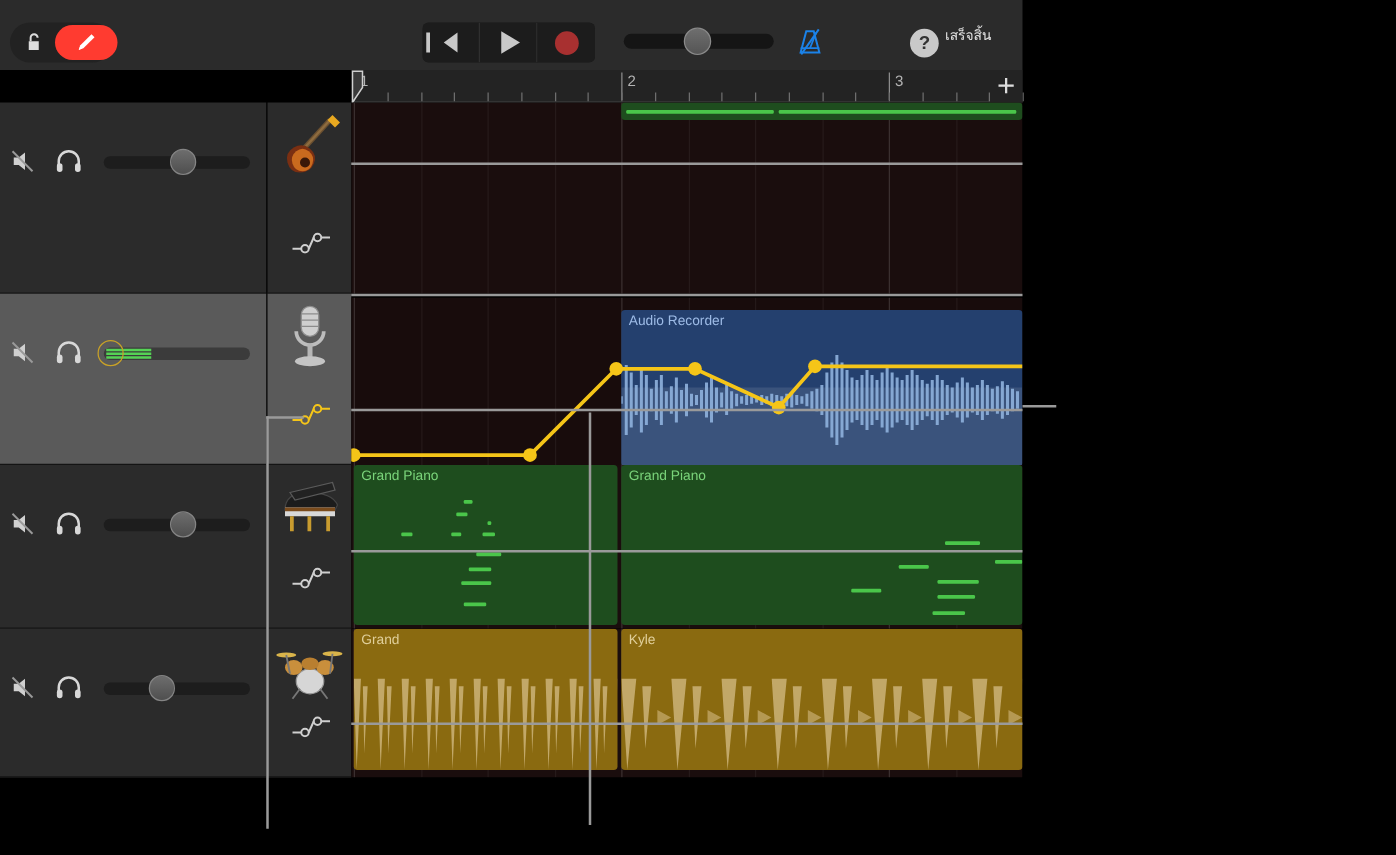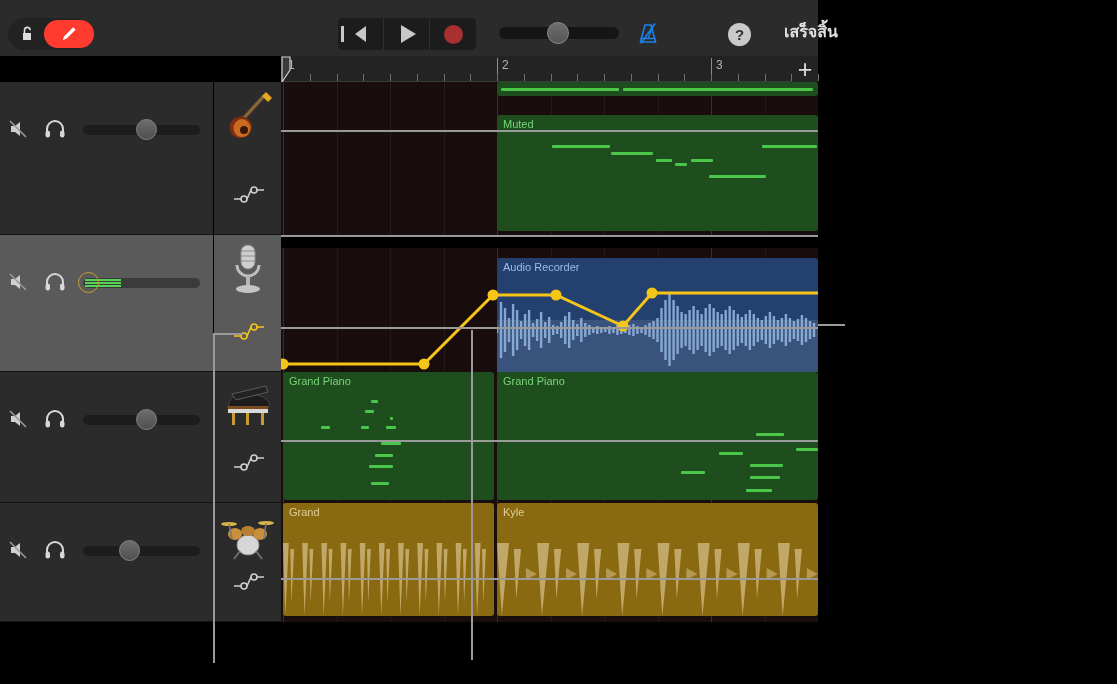--- a/index.html
+++ b/index.html
@@ -50,23 +50,22 @@
     position: absolute; left: 48px; top: -5px; width: 22px; height: 22px; border-radius: 50%;
     background: linear-gradient(#6e6e6e, #555); border: 1px solid #8a8a8a;
   }
   .metro { position: absolute; left: 634px; top: 20px; width: 28px; height: 28px; }
   .help-btn {
     position: absolute; left: 728px; top: 23px; width: 23px; height: 23px; border-radius: 50%;
     background: #c9c9c9; color: #333; font-size: 15px; font-weight: bold;
     display: flex; align-items: center; justify-content: center;
   }
   .done-btn {
-    position: absolute; left: 784px; top: 19px; color: #e2e2e2; font-size: 16px;
+    position: absolute; left: 756px; top: 19px; color: #e2e2e2; font-size: 11px;
     white-space: nowrap;
-    font-weight: bold;
   }
 
   
   .ruler {
     position: absolute; left: 281px; top: 56px; width: 537px; height: 26px;
     background: #232323; border-bottom: 1px solid #3a3a3a;
   }
   .ruler-plus {
     position: absolute; left: 792px; top: 56px; width: 26px; height: 26px;
     background: #232323; color: #dcdcdc; font-size: 25px; line-height: 22px;
@@ -261,30 +260,20 @@
         <span class="gridline" style="left: 269.5px;"></span>
         <span class="gridline" style="left: 323px;"></span>
         <span class="gridline" style="left: 376.5px;"></span>
         <span class="gridline bar" style="left: 430px;"></span>
         <span class="gridline" style="left: 483.5px;"></span>
         <div class="region" style="left: 216px; top: 0px; width: 321px; height: 14px; background: rgb(30, 77, 30);">
           <span class="region-name" style="color: rgb(122, 212, 122);"></span>
           <span class="note" style="left: 4px; top: 6px; width: 118px;"></span>
           <span class="note" style="left: 126px; top: 6px; width: 190px;"></span>
         </div>
-        <div class="region" style="left: 216px; top: 33px; width: 321px; height: 116px; background: rgb(30, 77, 30);">
-          <span class="region-name" style="color: rgb(122, 212, 122);">Muted</span>
-          <span class="note" style="left: 55px; top: 30px; width: 58px;"></span>
-          <span class="note" style="left: 114px; top: 37px; width: 42px;"></span>
-          <span class="note" style="left: 159px; top: 44px; width: 16px;"></span>
-          <span class="note" style="left: 178px; top: 48px; width: 12px;"></span>
-          <span class="note" style="left: 194px; top: 44px; width: 22px;"></span>
-          <span class="note" style="left: 212px; top: 60px; width: 57px;"></span>
-          <span class="note" style="left: 265px; top: 30px; width: 55px;"></span>
-        </div>
       </div>
       <div class="hdr selected" style="top: 235px; height: 137px;">
         <div class="hdr-name"></div>
         <span class="mute-icon"><svg viewBox="0 0 22 22" width="22" height="22">
    <path d="M2 8 h4 l5-4 v14 l-5-4 H2z" fill="#d0d0d0"></path>
    <line x1="1" y1="3" x2="17" y2="19" stroke="#9a9a9a" stroke-width="1.6"></line>
           </svg></span>
         <span class="hp-icon"><svg viewBox="0 0 22 22" width="22" height="22">
    <path d="M3 14 V11 a8 8 0 0 1 16 0 v3" fill="none" stroke="#d8d8d8" stroke-width="2"></path>
    <rect x="1.5" y="12.5" width="4.5" height="7" rx="2.2" fill="#d8d8d8"></rect>
@@ -308,21 +297,21 @@
      <path d="M17 24 a11 11 0 0 0 22 0" fill="none" stroke="#bdbdbd" stroke-width="3"></path>
      <rect x="26" y="34" width="4" height="12" fill="#b6b6b6"></rect>
      <ellipse cx="28" cy="48" rx="12" ry="4" fill="#c4c4c4"></ellipse>
           </svg></span>
         <span class="auto-icon" style="top: 87px;"><svg viewBox="0 0 32 18" width="32" height="18">
     <path d="M1 14 L8 14 M14 14 L18 5 M24 5 L31 5" stroke="#f5c518" stroke-width="1.6" fill="none"></path>
     <circle cx="11" cy="14" r="3" fill="none" stroke="#f5c518" stroke-width="1.6"></circle>
     <circle cx="21" cy="5" r="3" fill="none" stroke="#f5c518" stroke-width="1.6"></circle>
           </svg></span>
       </div>
-      <div class="lane" id="lane1" style="top: 248px; height: 160px;">
+      <div class="lane" id="lane1" style="top: 238px; height: 160px;">
         <div class="lane-bg" style="background: rgb(24, 12, 12);"></div>
         <span class="gridline bar" style="left: 2px;"></span>
         <span class="gridline" style="left: 55.5px;"></span>
         <span class="gridline" style="left: 109px;"></span>
         <span class="gridline" style="left: 162.5px;"></span>
         <span class="gridline bar" style="left: 216px;"></span>
         <span class="gridline" style="left: 269.5px;"></span>
         <span class="gridline" style="left: 323px;"></span>
         <span class="gridline" style="left: 376.5px;"></span>
         <span class="gridline bar" style="left: 430px;"></span>

